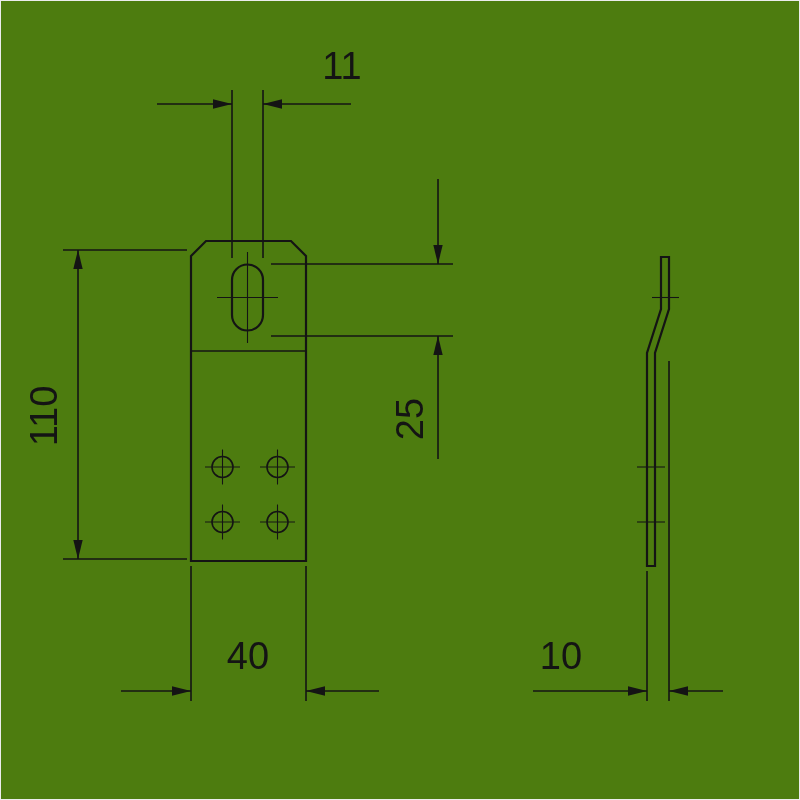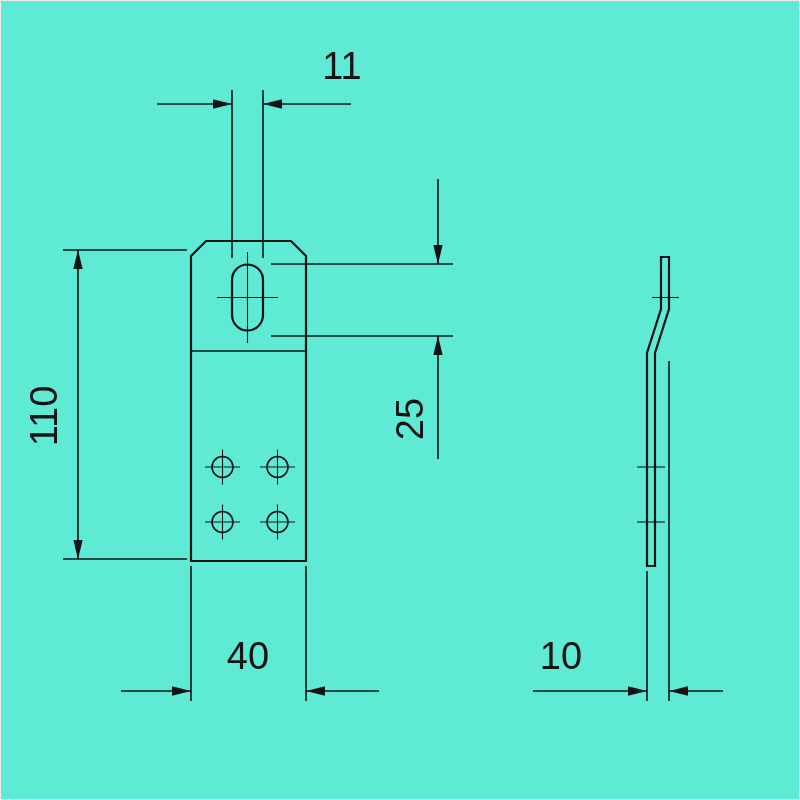--- a/index.html
+++ b/index.html
@@ -5,21 +5,21 @@
   html, body {
     margin: 0;
     padding: 0;
     background: #ffffff;
     font-family: "Liberation Sans", sans-serif;
   }
   .canvas {
     position: relative;
     width: 800px;
     height: 800px;
-    background: #5eead4;
+    background: #4d7c0f;
     box-sizing: border-box;
     border: 1px solid #ececec;
     overflow: hidden;
   }
   svg {
     display: block;
     color: #141414;
   }
   .line {
     stroke: currentColor;

